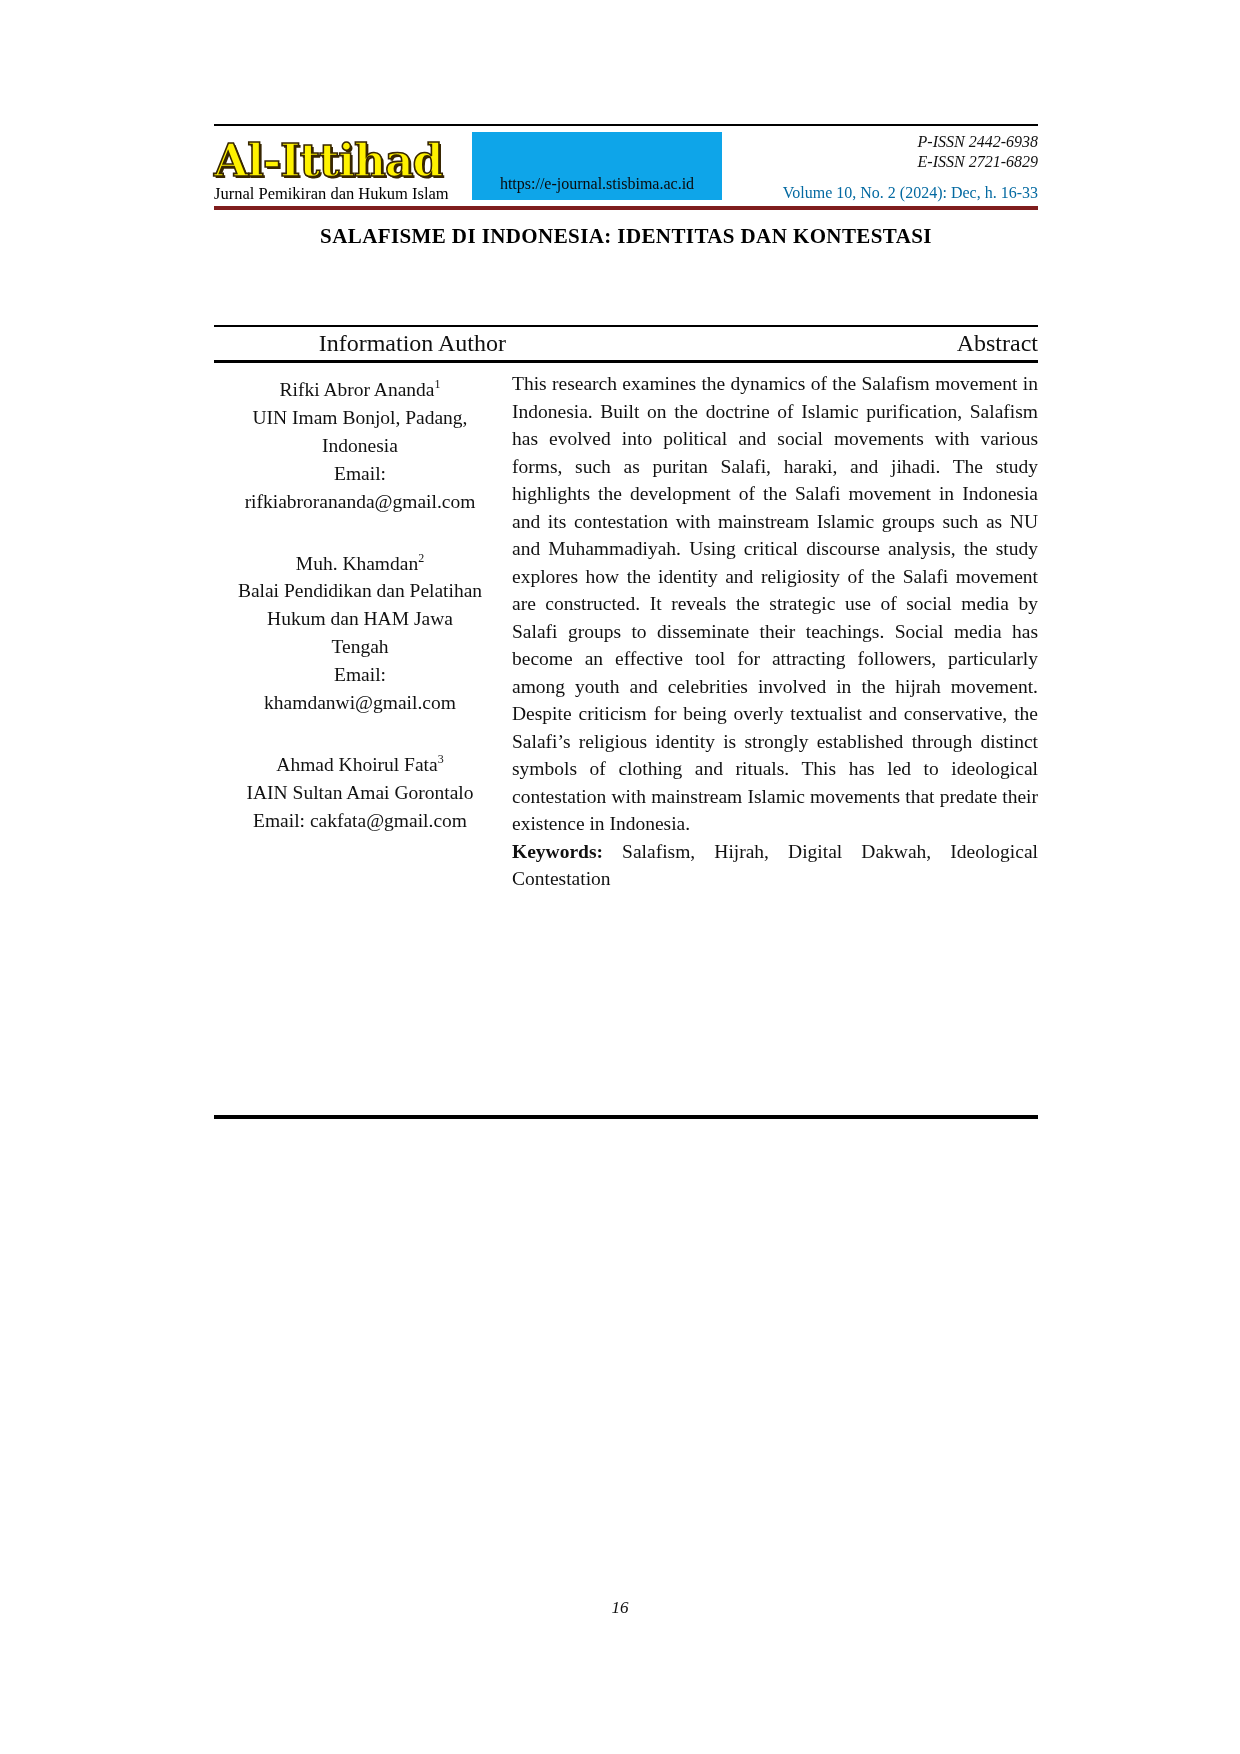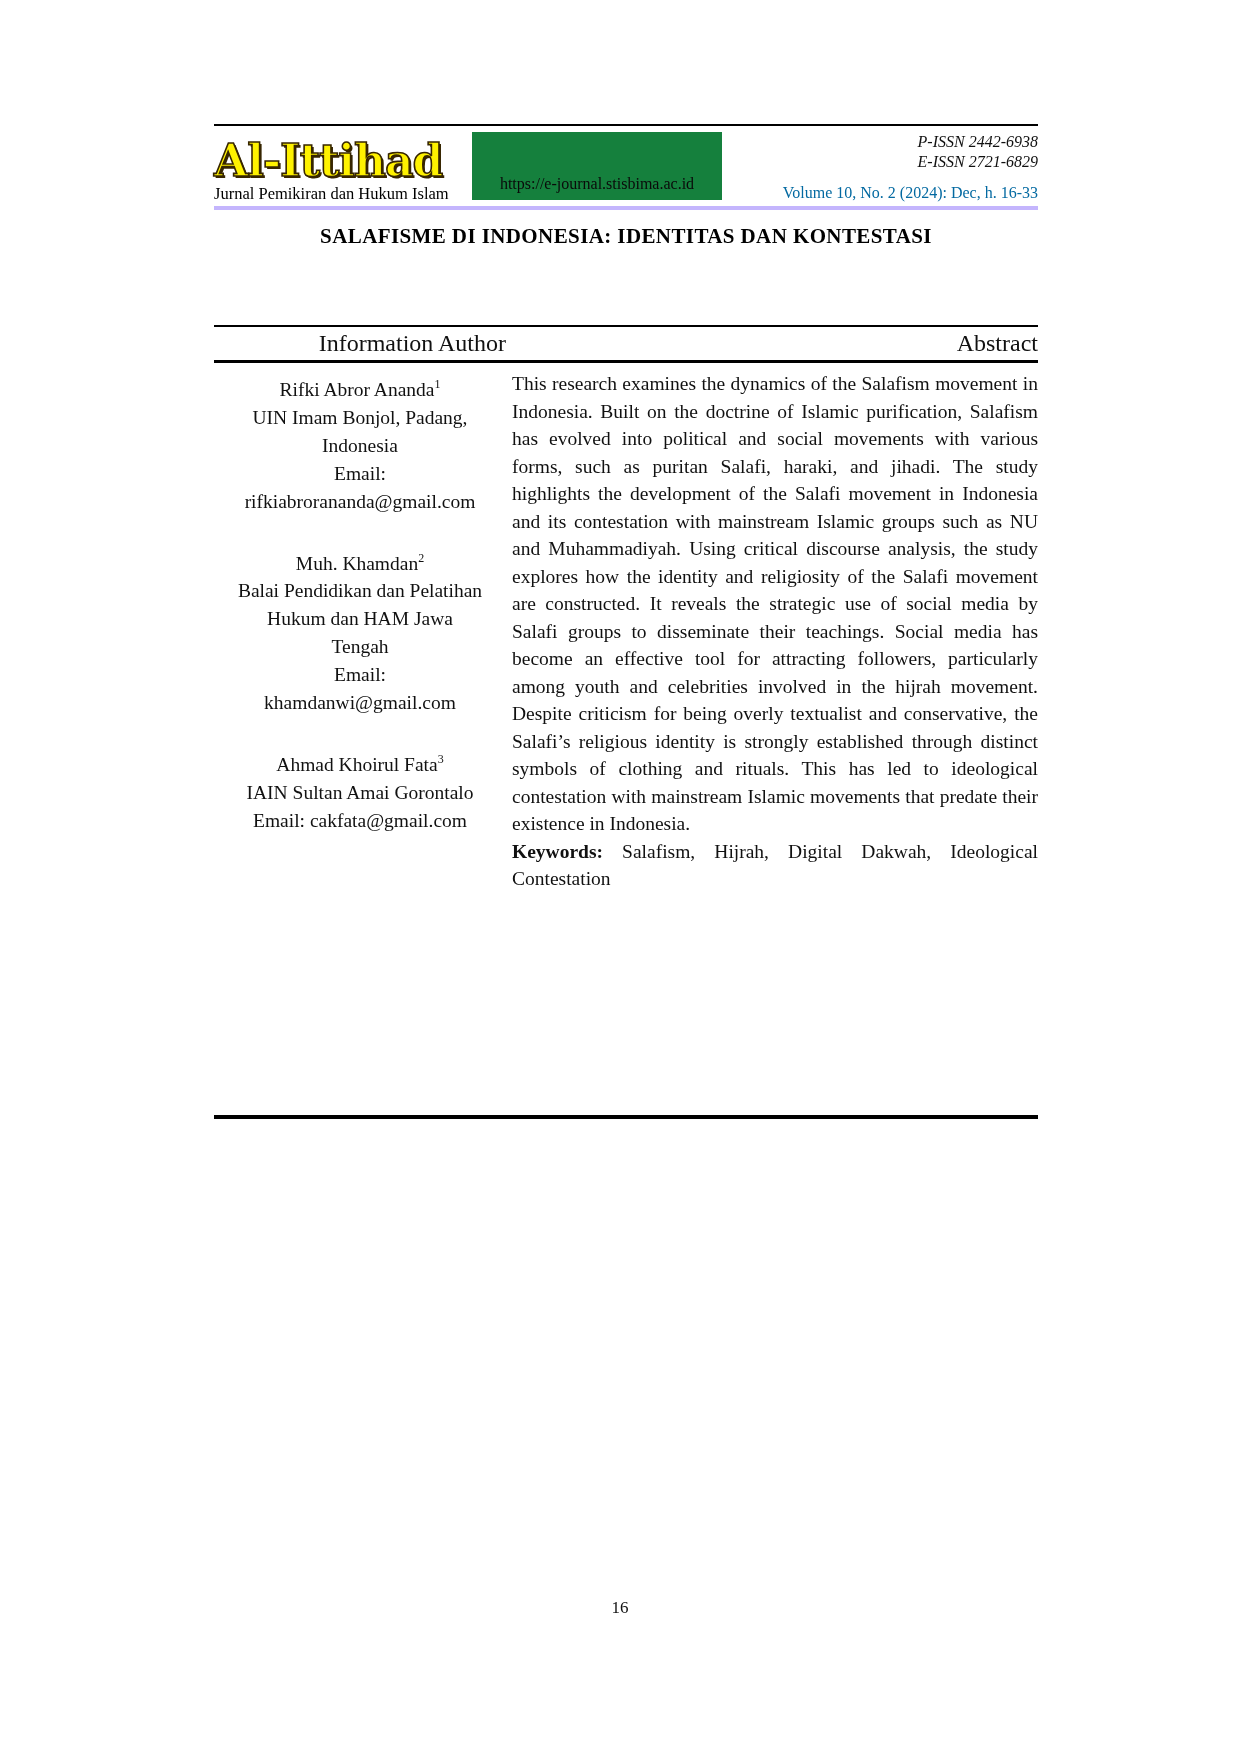--- a/index.html
+++ b/index.html
@@ -14,21 +14,21 @@
     overflow: hidden;
   }
 
   
   .header {
     position: absolute;
     left: 214px;
     top: 124px;
     width: 824px;
     border-top: 2px solid #000;
-    border-bottom: 4px solid #c4b5fd;
+    border-bottom: 4px solid #7f1d1d;
     padding: 4px 0 2px 0;
   }
   .header-row {
     display: flex;
     align-items: stretch;
     justify-content: space-between;
     height: 74px;
   }
   .logo-block { width: 242px; display: flex; flex-direction: column; justify-content: flex-end; }
   .logo-title {
@@ -120,34 +120,35 @@
 
   
   .page-number {
     position: absolute;
     left: 0;
     top: 1598px;
     width: 100%;
     text-align: center;
     font-size: 17px;
     color: #111;
+    font-style: italic;
   }
 </style>
 </head>
 <body>
 
 <div class="page">
 
   <div class="header">
     <div class="header-row">
       <div class="logo-block">
         <div class="logo-title" style="color: rgb(255, 242, 0);">Al-Ittihad</div>
         <div class="logo-subtitle">Jurnal Pemikiran dan Hukum Islam</div>
       </div>
-      <div class="url-box" id="url-box" style="background: #15803d;">
+      <div class="url-box" id="url-box" style="background: #0ea5e9;">
         <span class="url-text">https://e-journal.stisbima.ac.id</span>
       </div>
       <div class="issn-block">
         <div class="issn">P-ISSN 2442-6938</div>
         <div class="issn">E-ISSN 2721-6829</div>
         <div class="volume">Volume 10, No. 2 (2024): Dec, h. 16-33</div>
       </div>
     </div>
   </div>
 

